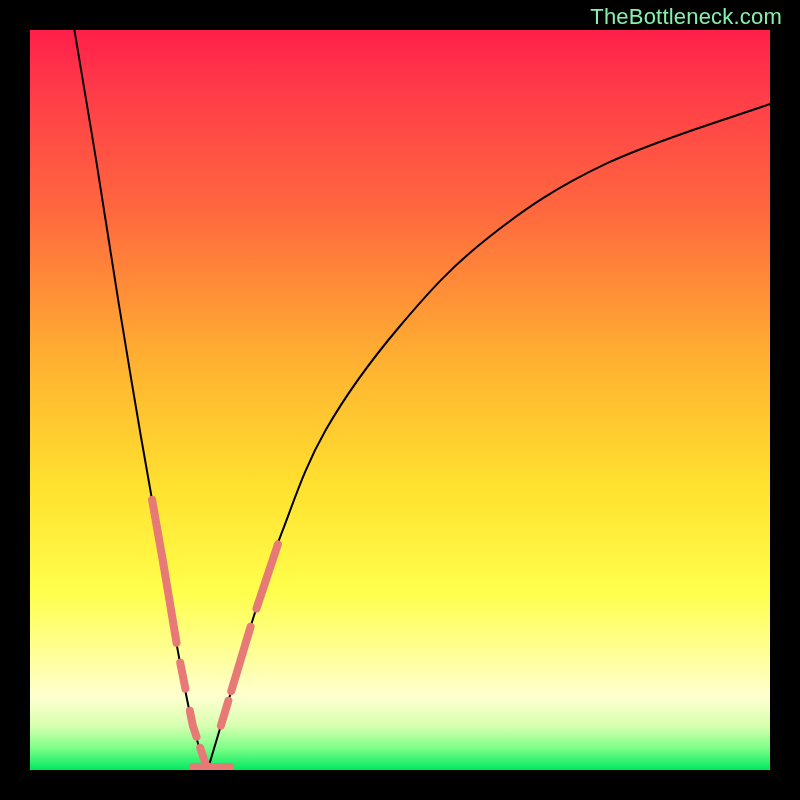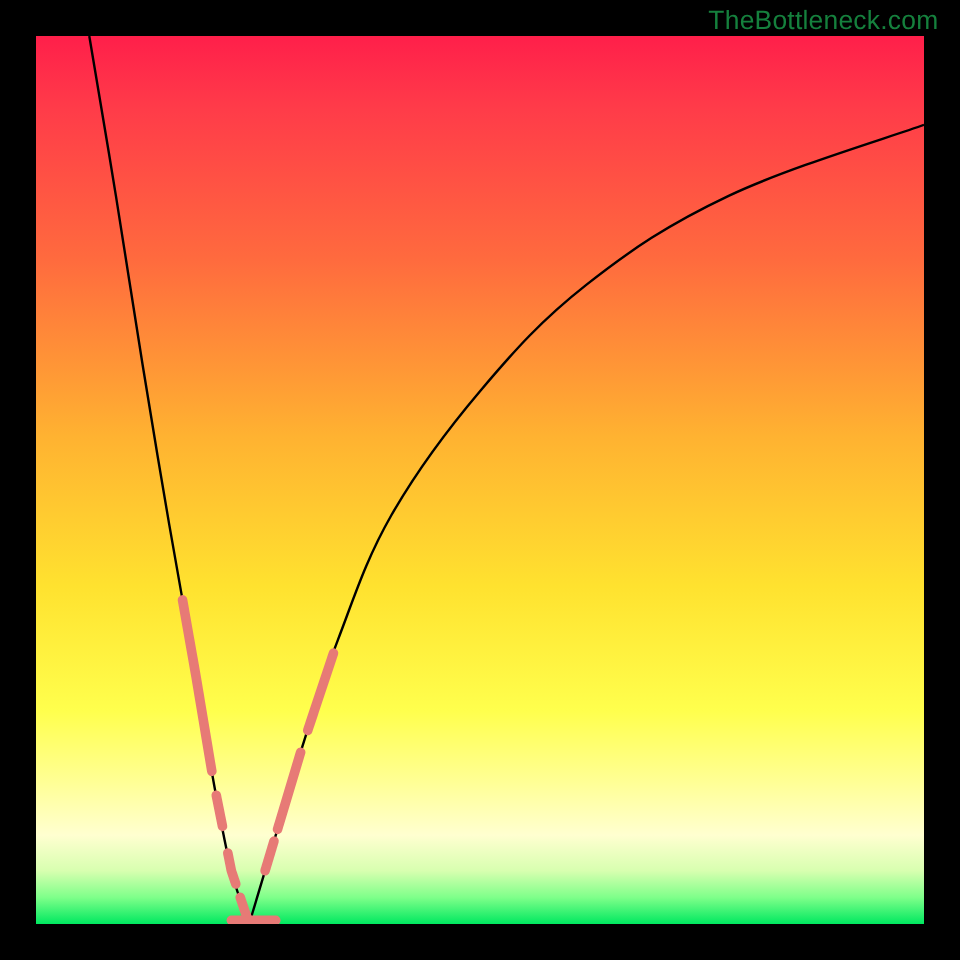--- a/index.html
+++ b/index.html
@@ -14,21 +14,21 @@
   .frame {
     position: relative;
     width: 800px;
     height: 800px;
     background: #000;
   }
   .watermark {
     position: absolute;
     top: 4px;
     right: 18px;
-    color: #15803d;
+    color: #86efac;
     font-size: 22px;
     font-weight: 500;
     letter-spacing: 0.2px;
     z-index: 5;
     user-select: none;
   }
   .plot-area {
     position: absolute;
     left: 30px;
     top: 30px;

